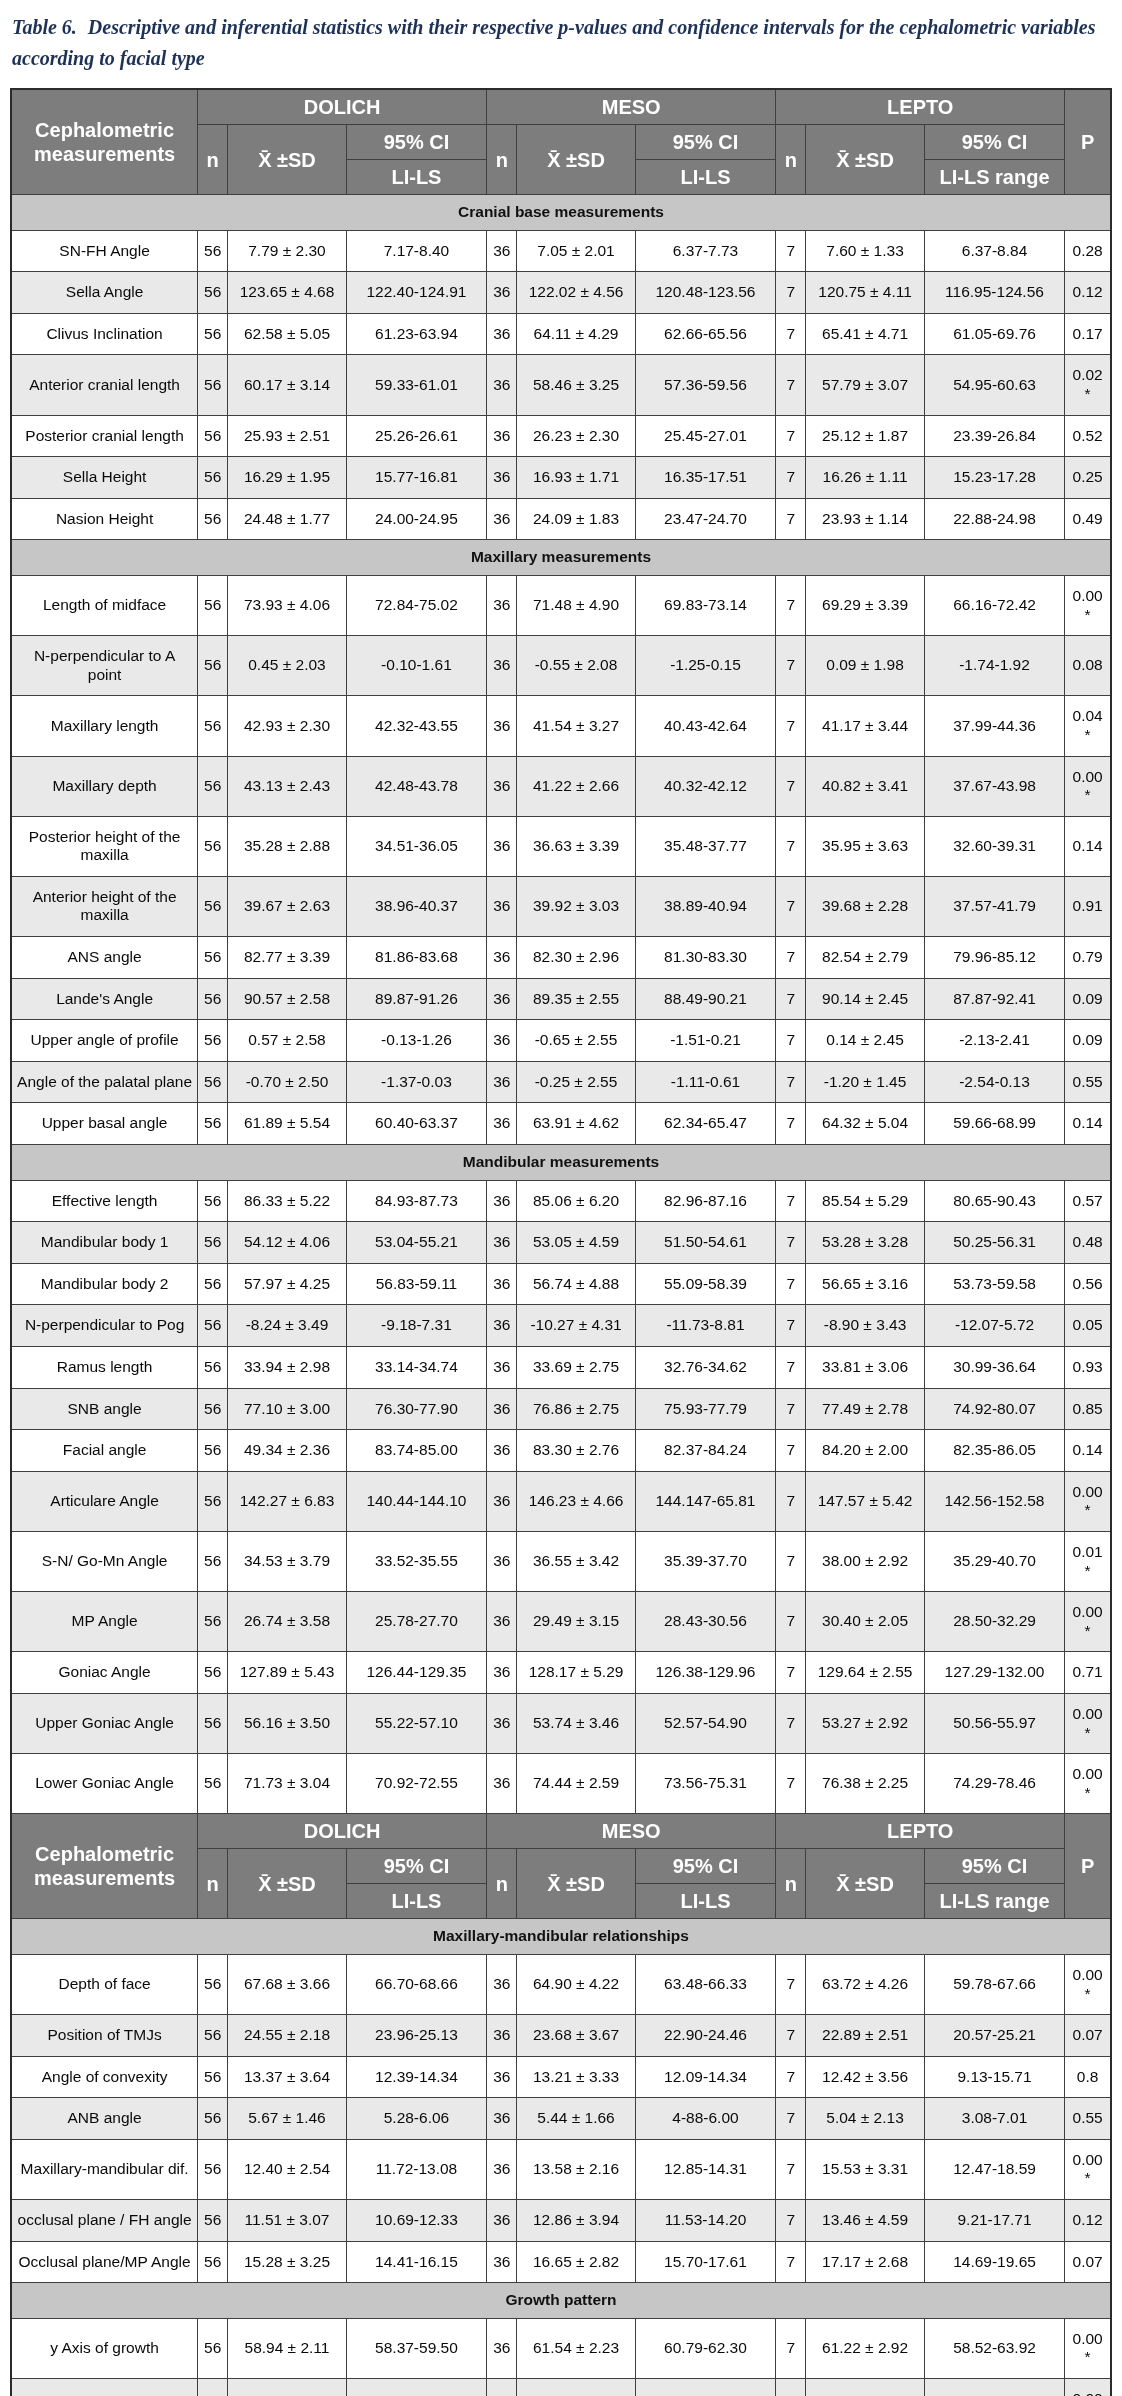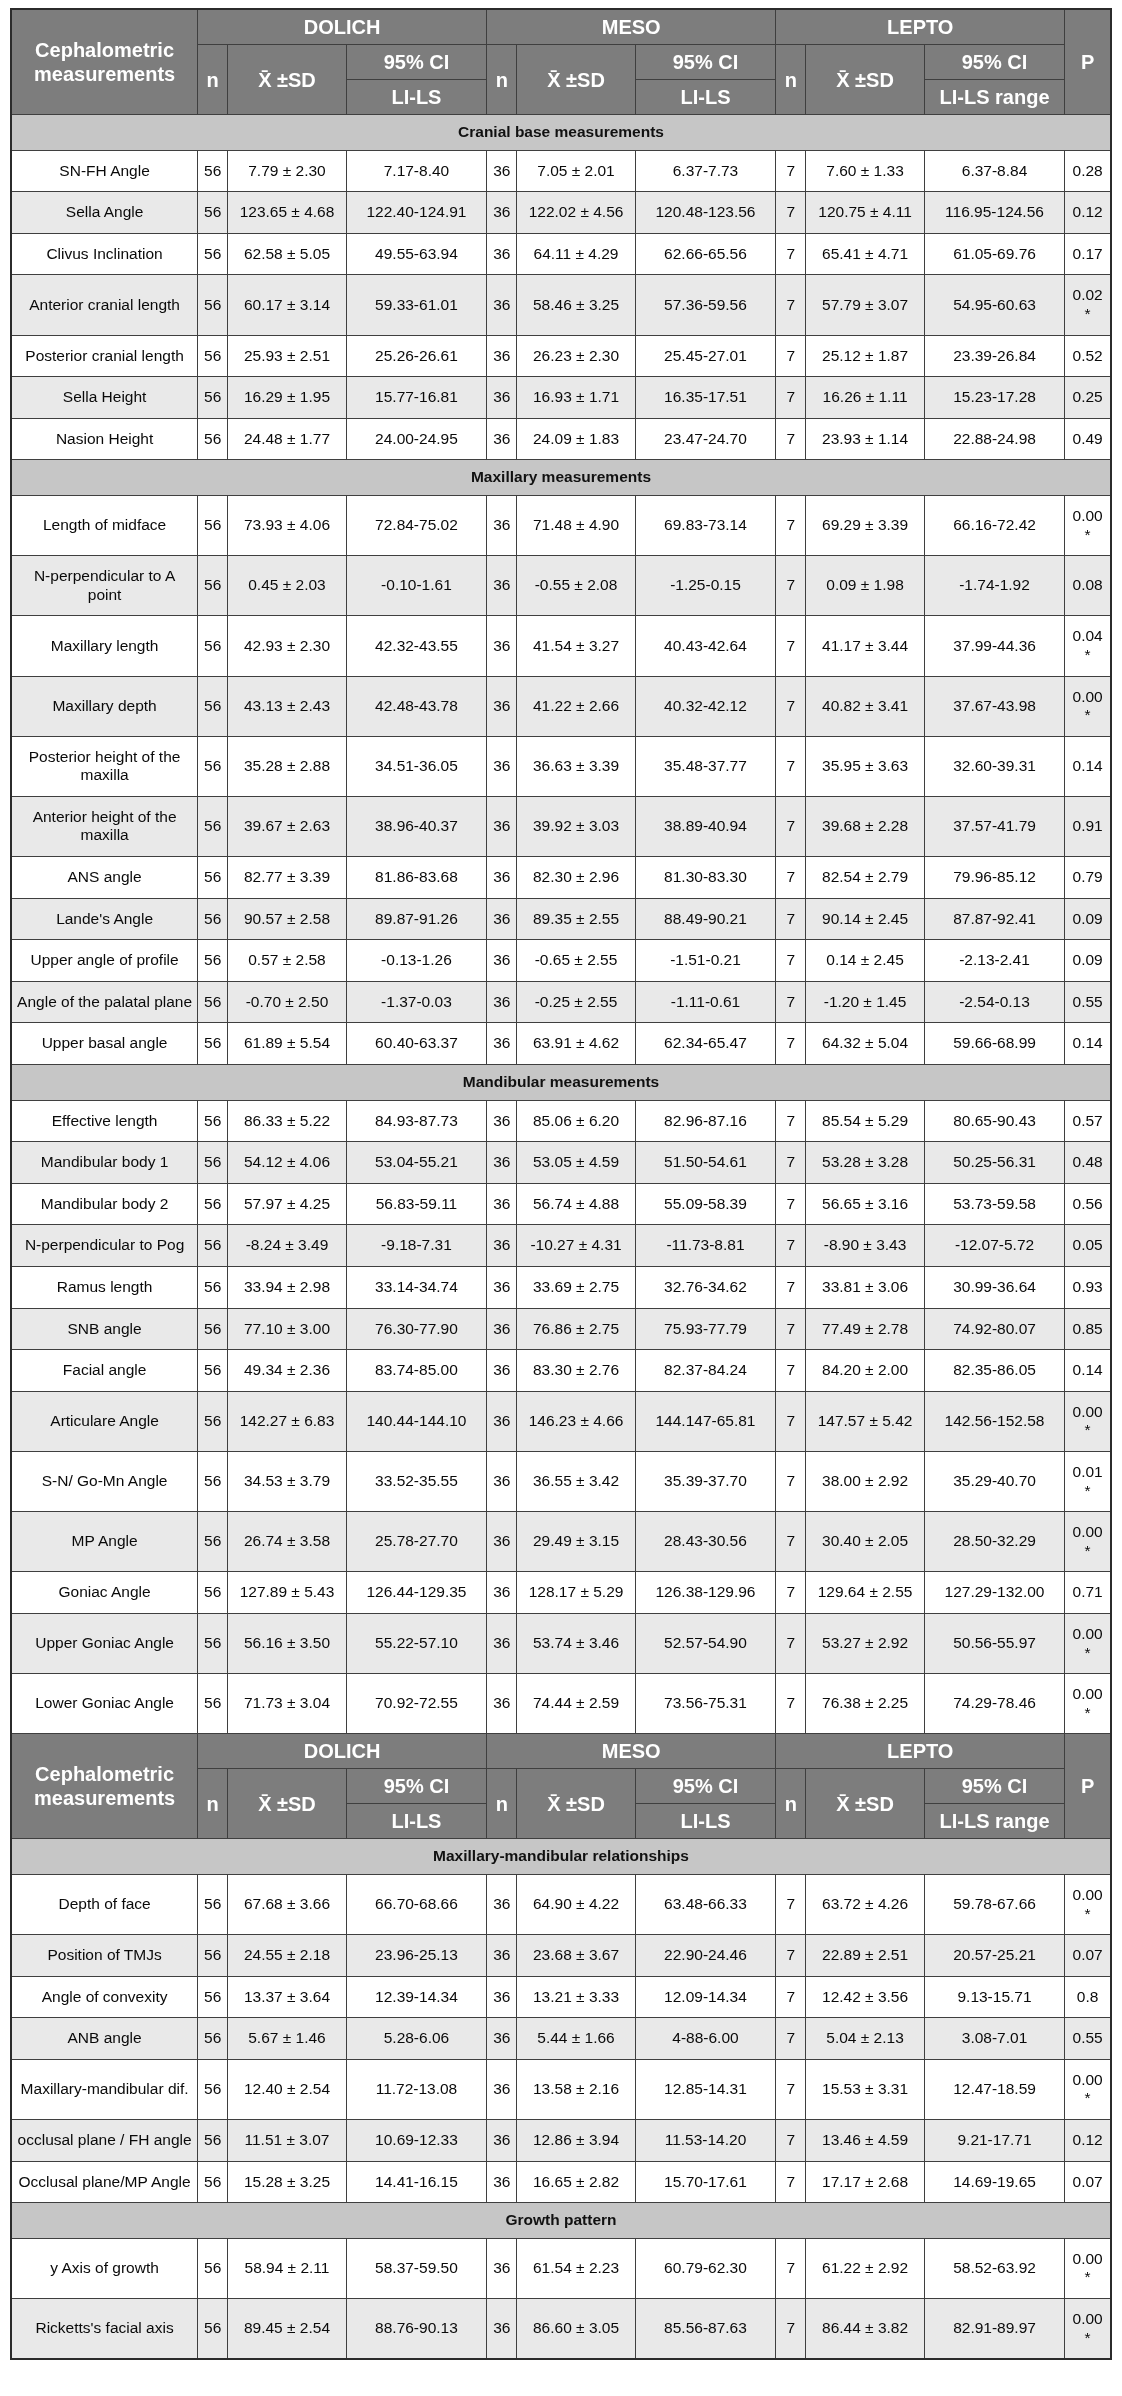--- a/index.html
+++ b/index.html
@@ -53,20 +53,24 @@
     margin-left: 30px;
   }
   .stats-table tr.odd  td { background: #ffffff; }
   .stats-table tr.even td { background: #e9e9e9; }
 </style>
 </head>
 <body>
 
 <div class="page">
 
+  <div class="caption">
+    <span class="caption-label">Table 6.</span>
+    <span class="caption-text">Descriptive and inferential statistics with their respective p-values and confidence intervals for the cephalometric variables according to facial type</span>
+  </div>
 
   <table class="stats-table">
     <colgroup>
       <col style="width:186px">
       <col style="width:30px">
         <col style="width:118px">
         <col style="width:140px">
       <col style="width:30px">
         <col style="width:118px">
         <col style="width:140px">
@@ -125,21 +129,21 @@
           <td>120.48-123.56</td>
           <td>7</td>
           <td>120.75 ± 4.11</td>
           <td>116.95-124.56</td>
           <td>0.12</td>
         </tr>
         <tr class="odd">
           <td class="meas">Clivus Inclination</td>
           <td>56</td>
           <td>62.58 ± 5.05</td>
-          <td>49.55-63.94</td>
+          <td>61.23-63.94</td>
           <td>36</td>
           <td>64.11 ± 4.29</td>
           <td>62.66-65.56</td>
           <td>7</td>
           <td>65.41 ± 4.71</td>
           <td>61.05-69.76</td>
           <td>0.17</td>
         </tr>
         <tr class="even">
           <td class="meas">Anterior cranial length</td>

